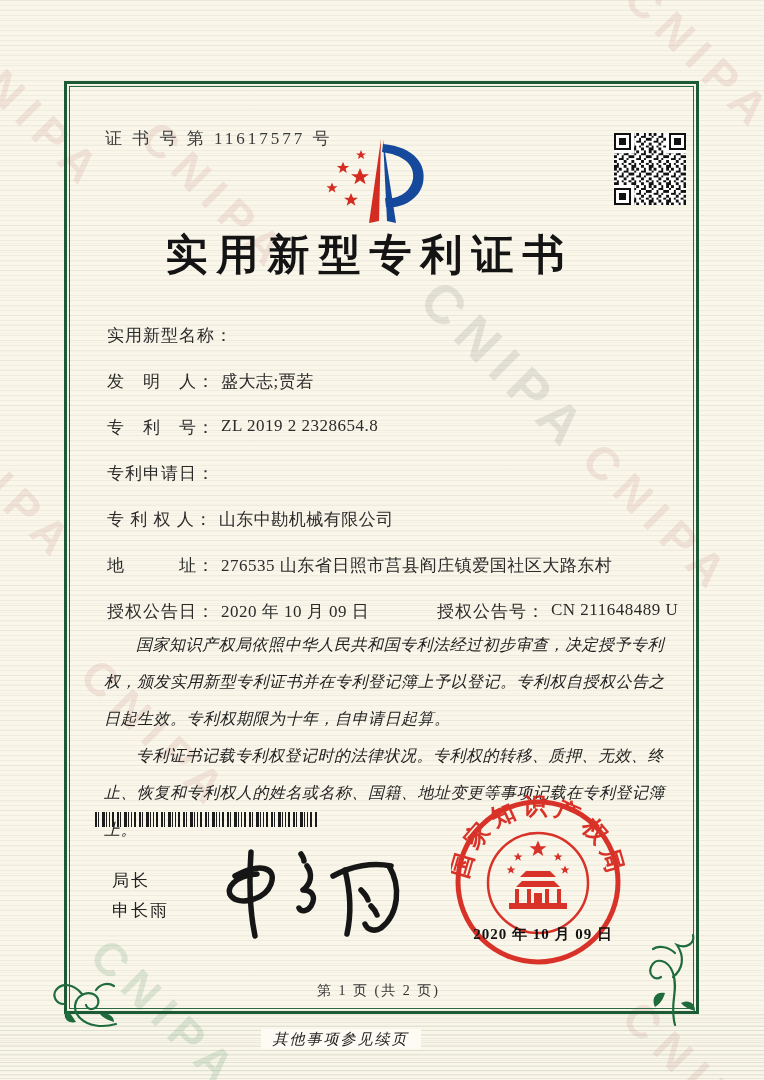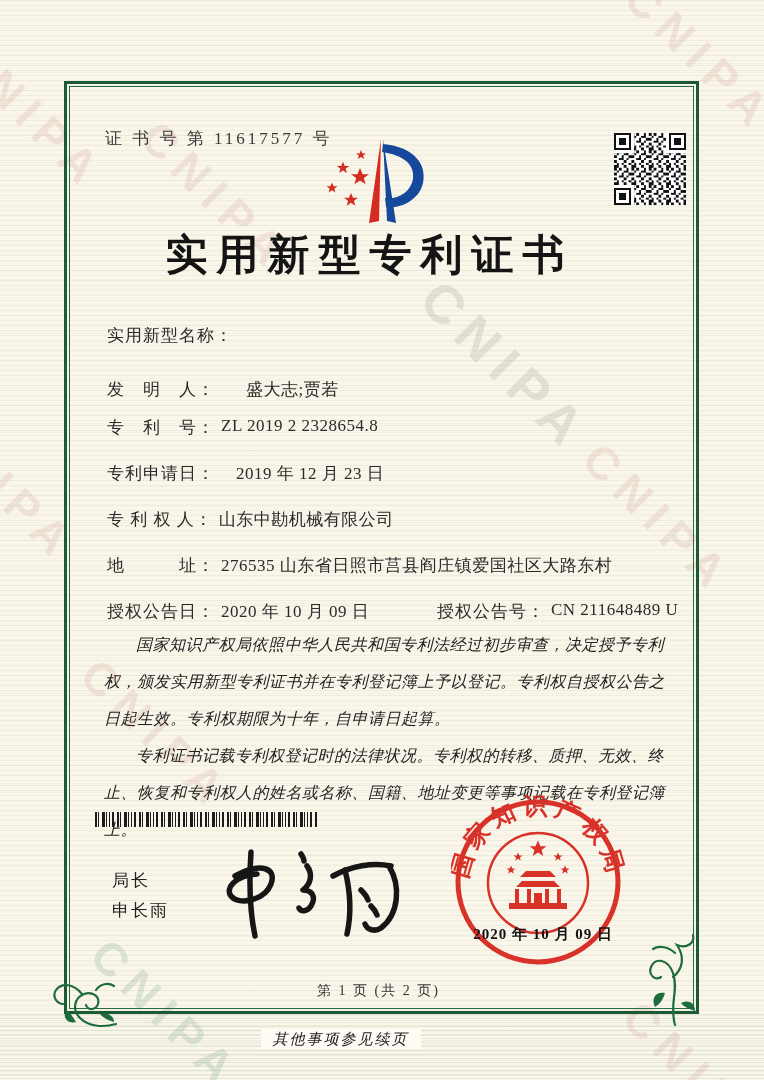--- a/index.html
+++ b/index.html
@@ -161,31 +161,30 @@
         <rect x="2" y="24" width="3" height="3" fill="#111"></rect>
     </g>
   </svg>
 
   <div class="title">实用新型专利证书</div>
 
   <div class="fields">
     <div class="frow" style="top:324px;">
       <span class="lab">实用新型名称：</span>
     </div>
-    <div class="frow" style="top:378px;gap:25px;">
+    <div class="frow" style="top:370px;">
       <span class="lab">发　明　人：</span>
       <span class="val">盛大志;贾若</span>
     </div>
     <div class="frow" style="top:416px;">
       <span class="lab">专　利　号：</span>
       <span class="val">ZL 2019 2 2328654.8</span>
     </div>
     <div class="frow" style="top:462px;gap:15px;">
       <span class="lab">专利申请日：</span>
-      <span class="val">2019 年 12 月 23 日</span>
     </div>
     <div class="frow" style="top:508px;">
       <span class="lab">专 利 权 人：</span>
       <span class="val">山东中勘机械有限公司</span>
     </div>
     <div class="frow" style="top:554px;">
       <span class="lab">地　　　址：</span>
       <span class="val">276535 山东省日照市莒县阎庄镇爱国社区大路东村</span>
     </div>
     <div class="frow" style="top:600px; width:575px;">

